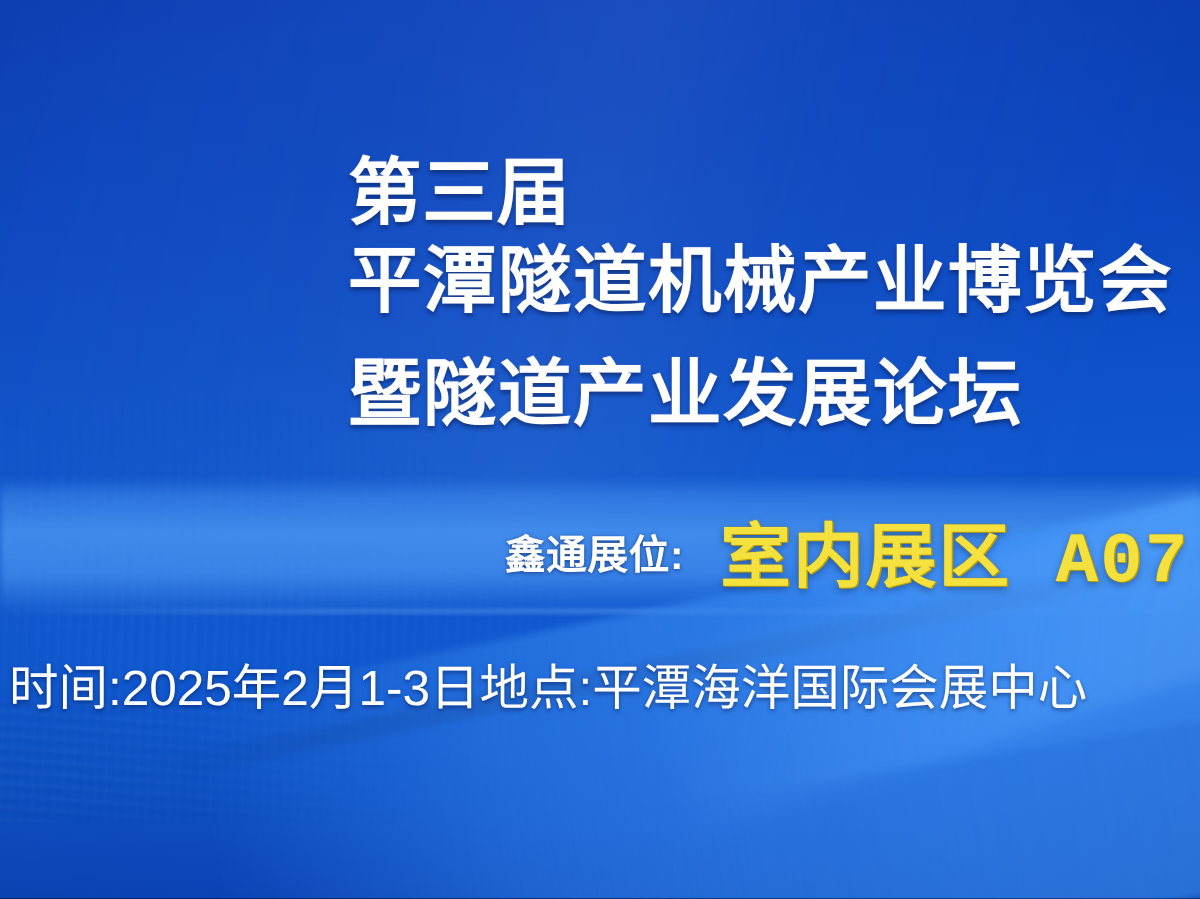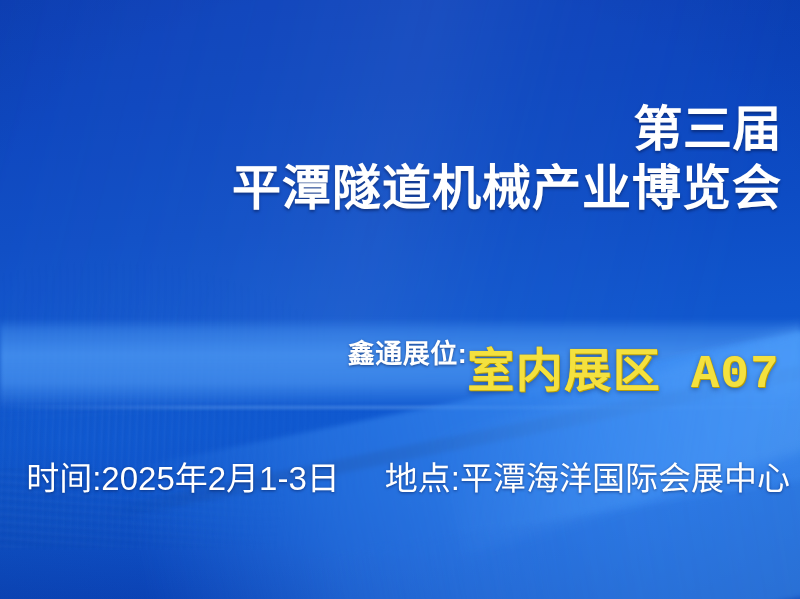--- a/index.html
+++ b/index.html
@@ -196,46 +196,45 @@
 
   .content {
     position: absolute;
     inset: 0;
   }
 
   .title-block {
     position: absolute;
     right: 18px;
     top: 104px;
-    text-align: right;
   }
 
   .title-line {
     color: #ffffff;
     font-weight: 700;
     line-height: 1.04;
     letter-spacing: 0.5px;
     white-space: nowrap;
     text-shadow:
       0 2px 3px rgba(3, 22, 74, 0.55),
       0 0 1px rgba(255,255,255,0.35);
   }
 
   .title-line-1 { font-size: 49px; margin-bottom: 8px; }
   .title-line-2 { font-size: 49px; margin-bottom: 24px; letter-spacing: 1px; }
   .title-line-3 { font-size: 49px; letter-spacing: 1px; }
 
   .booth-row {
     position: absolute;
-    right: 20px;
+    right: 7px;
     top: 332px;
     display: flex;
-    align-items: flex-start;
+    align-items: center;
     justify-content: flex-end;
-    gap: 0;
+    gap: 24px;
     white-space: nowrap;
   }
 
   .booth-label {
     color: #ffffff;
     font-size: 27px;
     font-weight: 700;
     letter-spacing: 0.5px;
     text-shadow: 0 1px 3px rgba(3, 22, 74, 0.6);
   }
@@ -249,26 +248,25 @@
       0 0 1px #c9a800,
       1px 1px 0 #b99c06,
       0 2px 5px rgba(3, 22, 74, 0.45);
     font-family: Liberation Mono, monospace;
   }
 
   .info-row {
     position: absolute;
     left: 6px;
     right: 10px;
-    top: 452px;
+    top: 432px;
     display: flex;
     align-items: baseline;
-    justify-content: flex-end;
+    justify-content: flex-start;
     white-space: nowrap;
-    gap: 45px;
   }
 
   .info-text {
     color: #ffffff;
     font-size: 33px;
     font-weight: 400;
     letter-spacing: 0px;
     text-shadow: 0 1px 3px rgba(3, 22, 74, 0.55);
   }
 </style>
@@ -289,20 +287,21 @@
   <div class="swoosh swoosh-b"></div>
   <div class="swoosh swoosh-hi"></div>
 
   <div class="bg-vignette"></div>
 
   <div class="content">
 
     <div class="title-block">
       <div class="title-line title-line-1">第三届</div>
       <div class="title-line title-line-2">平潭隧道机械产业博览会</div>
+      <div class="title-line title-line-3">暨隧道产业发展论坛</div>
     </div>
 
     <div class="booth-row">
       <span class="booth-label">鑫通展位:</span>
       <span class="booth-value">室内展区 A07</span>
     </div>
 
     <div class="info-row">
       <span class="info-text">时间:2025年2月1-3日</span>
       <span class="info-text">地点:平潭海洋国际会展中心</span>

